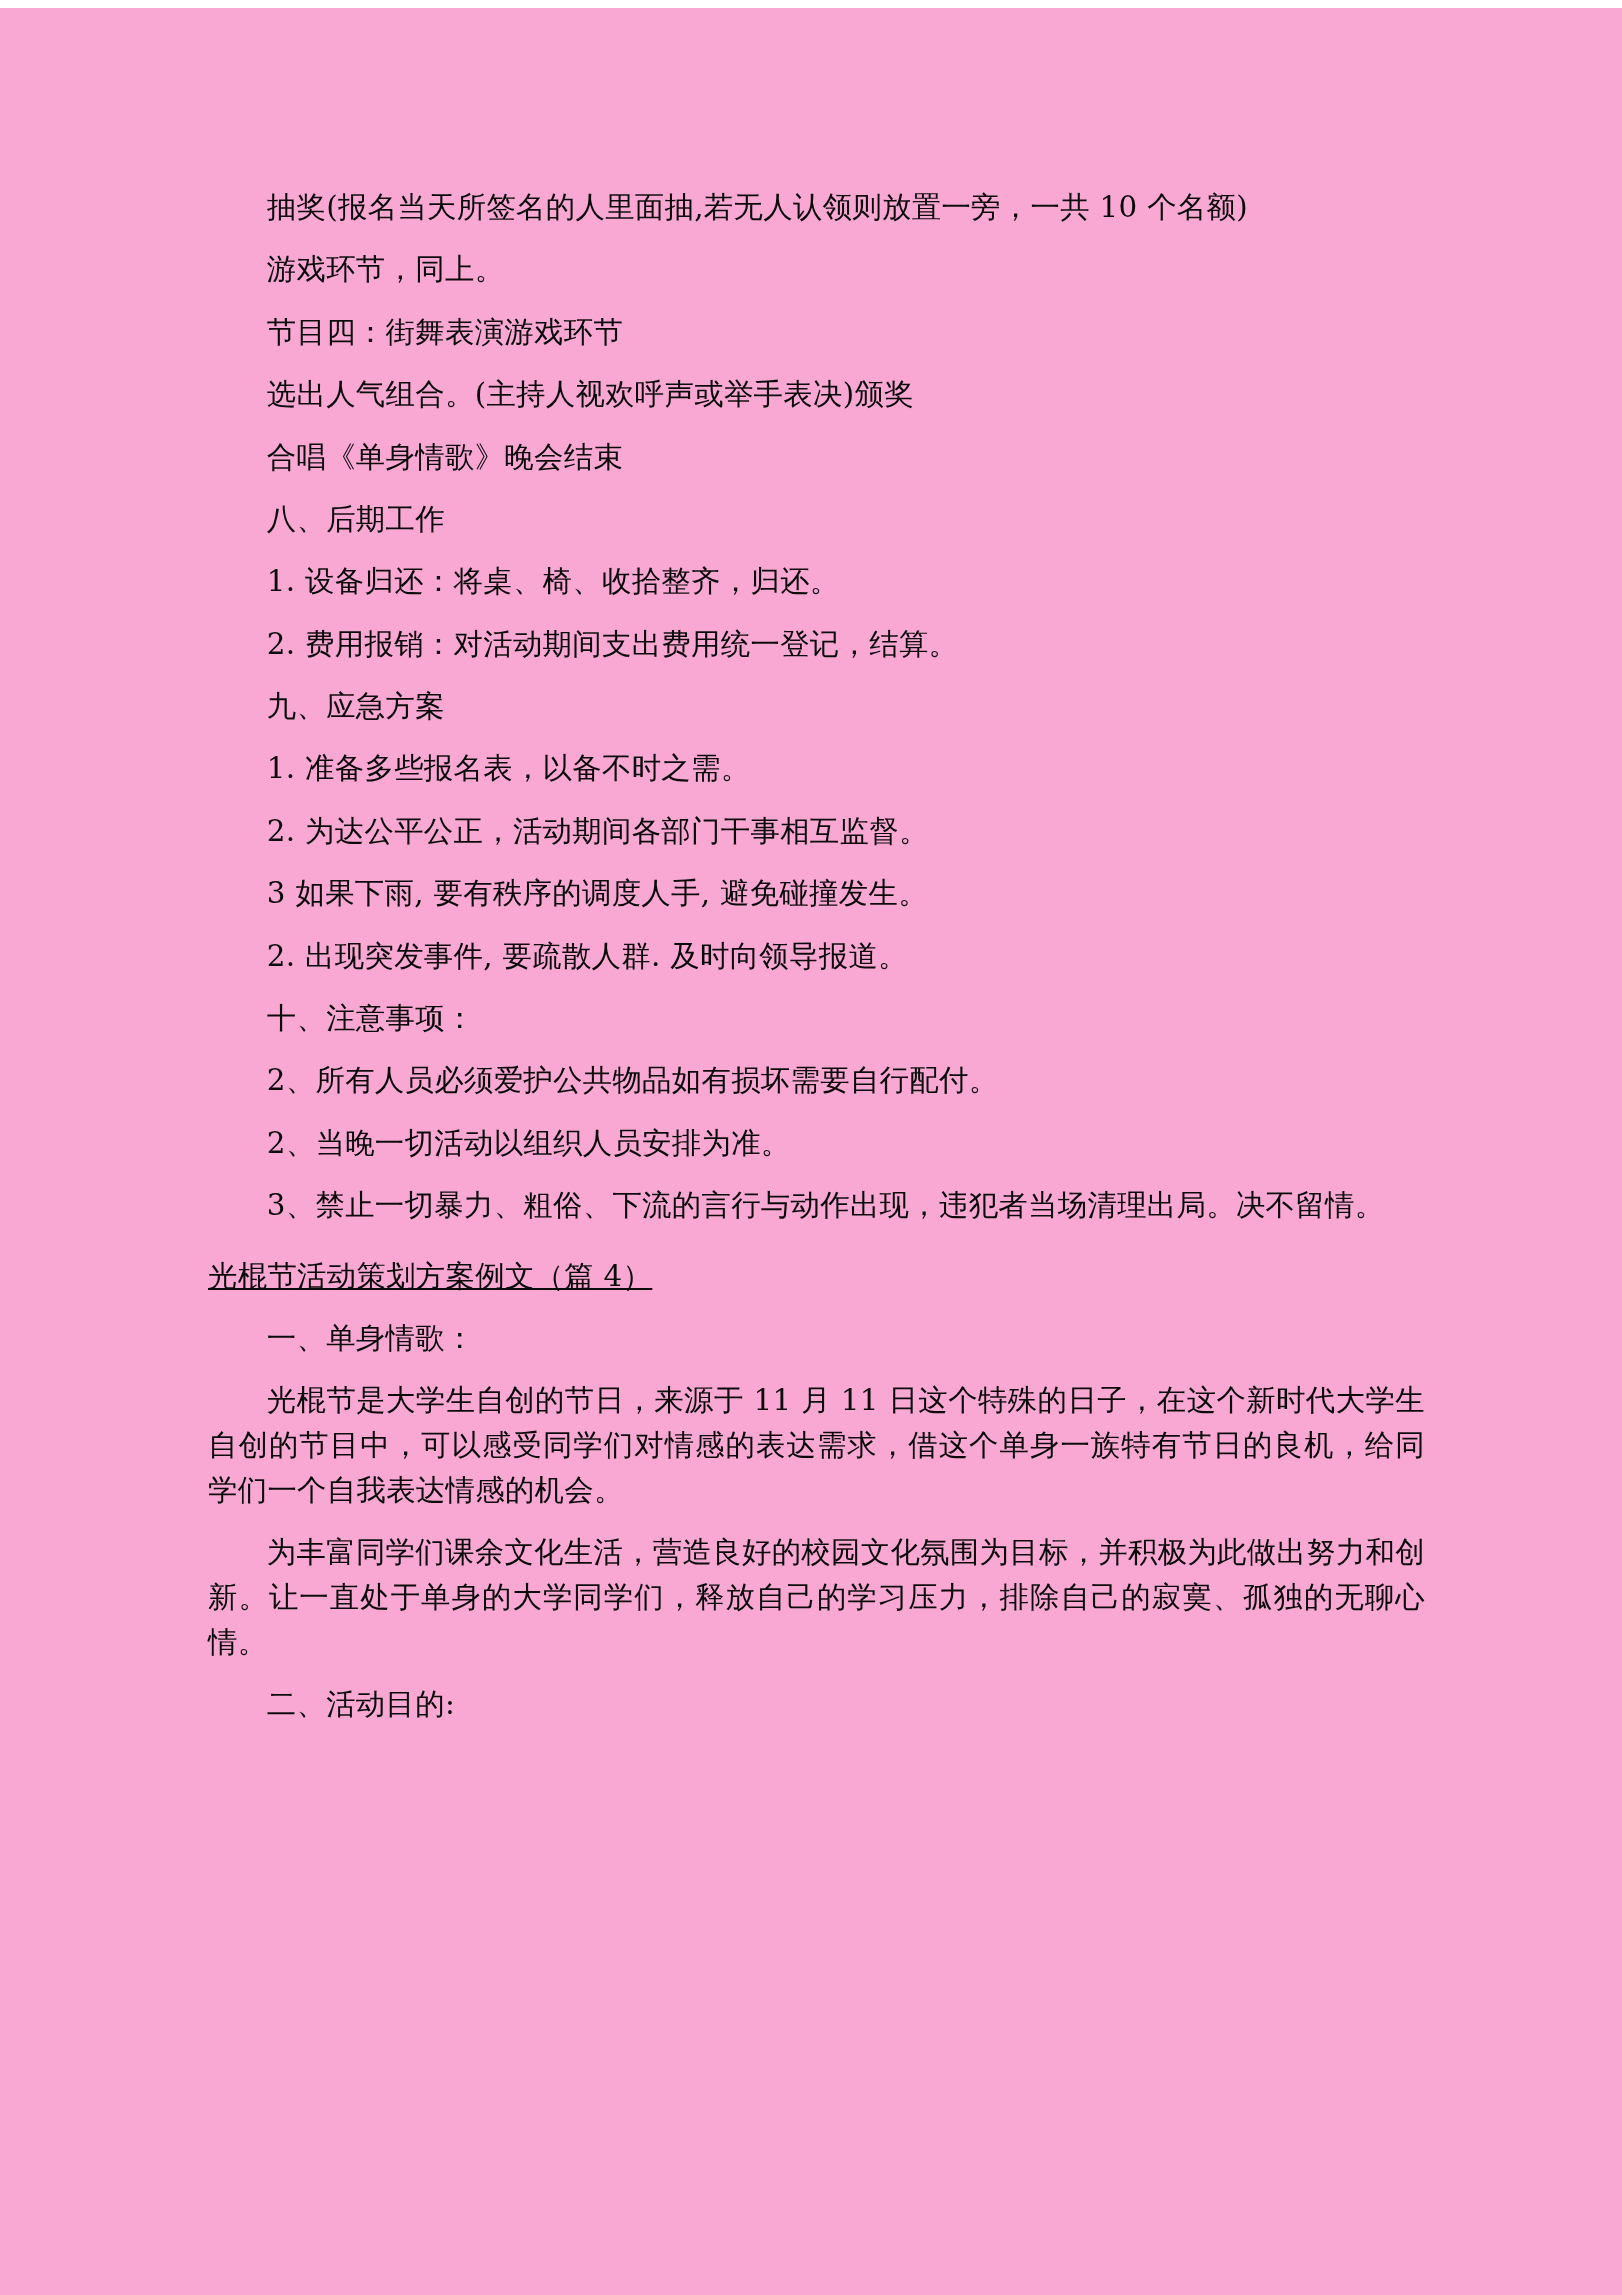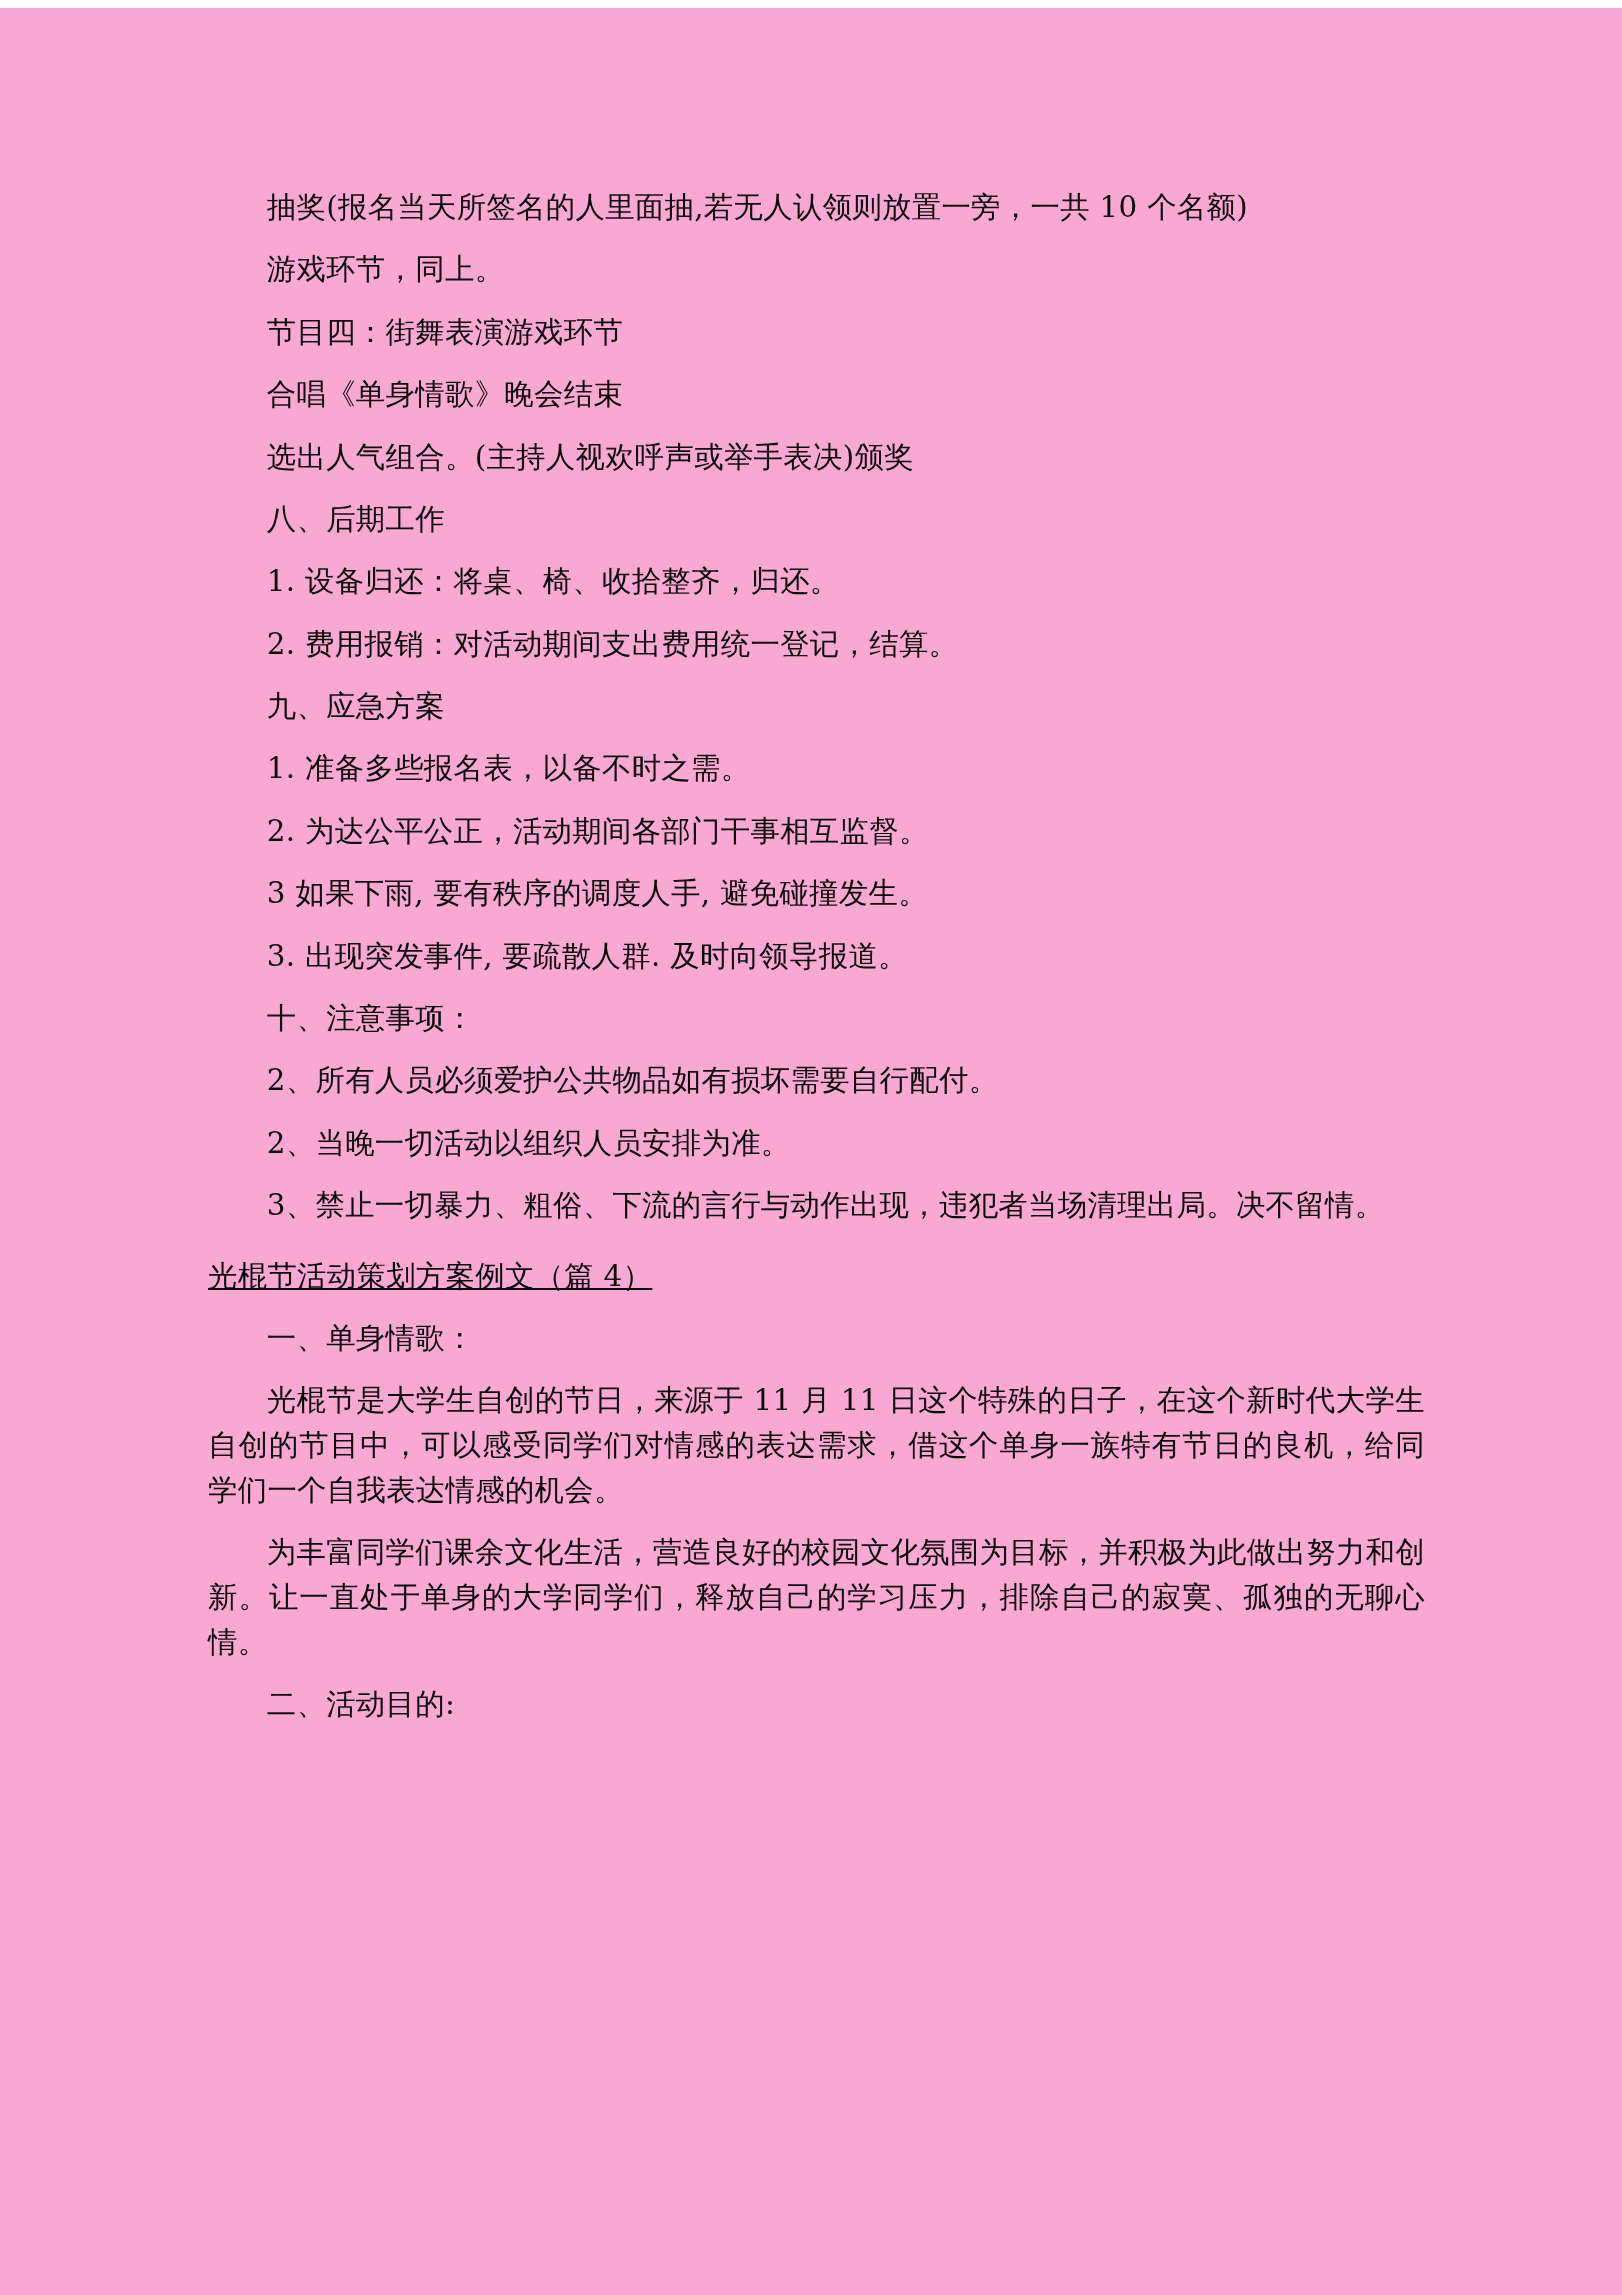--- a/index.html
+++ b/index.html
@@ -44,30 +44,30 @@
 </style>
 </head>
 <body>
 
 <div class="page">
   <div class="content">
 
     <p class="indent">抽奖(报名当天所签名的人里面抽,若无人认领则放置一旁，一共 10 个名额)</p>
     <p class="indent">游戏环节，同上。</p>
     <p class="indent">节目四：街舞表演游戏环节</p>
+    <p class="indent">选出人气组合。(主持人视欢呼声或举手表决)颁奖</p>
     <p class="indent">合唱《单身情歌》晚会结束</p>
-    <p class="indent">选出人气组合。(主持人视欢呼声或举手表决)颁奖</p>
     <p class="indent">八、后期工作</p>
     <p class="indent">1. 设备归还：将桌、椅、收拾整齐，归还。</p>
     <p class="indent">2. 费用报销：对活动期间支出费用统一登记，结算。</p>
     <p class="indent">九、应急方案</p>
     <p class="indent">1. 准备多些报名表，以备不时之需。</p>
     <p class="indent">2. 为达公平公正，活动期间各部门干事相互监督。</p>
     <p class="indent">3 如果下雨, 要有秩序的调度人手, 避免碰撞发生。</p>
-    <p class="indent">3. 出现突发事件, 要疏散人群. 及时向领导报道。</p>
+    <p class="indent">2. 出现突发事件, 要疏散人群. 及时向领导报道。</p>
     <p class="indent">十、注意事项：</p>
     <p class="indent">2、所有人员必须爱护公共物品如有损坏需要自行配付。</p>
     <p class="indent">2、当晚一切活动以组织人员安排为准。</p>
     <p class="indent">3、禁止一切暴力、粗俗、下流的言行与动作出现，违犯者当场清理出局。决不留情。</p>
     <p class="noindent gap-before">光棍节活动策划方案例文（篇 4）</p>
     <p class="indent">一、单身情歌：</p>
     <p class="indent">光棍节是大学生自创的节日，来源于 11 月 11 日这个特殊的日子，在这个新时代大学生自创的节目中，可以感受同学们对情感的表达需求，借这个单身一族特有节日的良机，给同学们一个自我表达情感的机会。</p>
     <p class="indent">为丰富同学们课余文化生活，营造良好的校园文化氛围为目标，并积极为此做出努力和创新。让一直处于单身的大学同学们，释放自己的学习压力，排除自己的寂寞、孤独的无聊心情。</p>
     <p class="indent">二、活动目的:</p>
 

